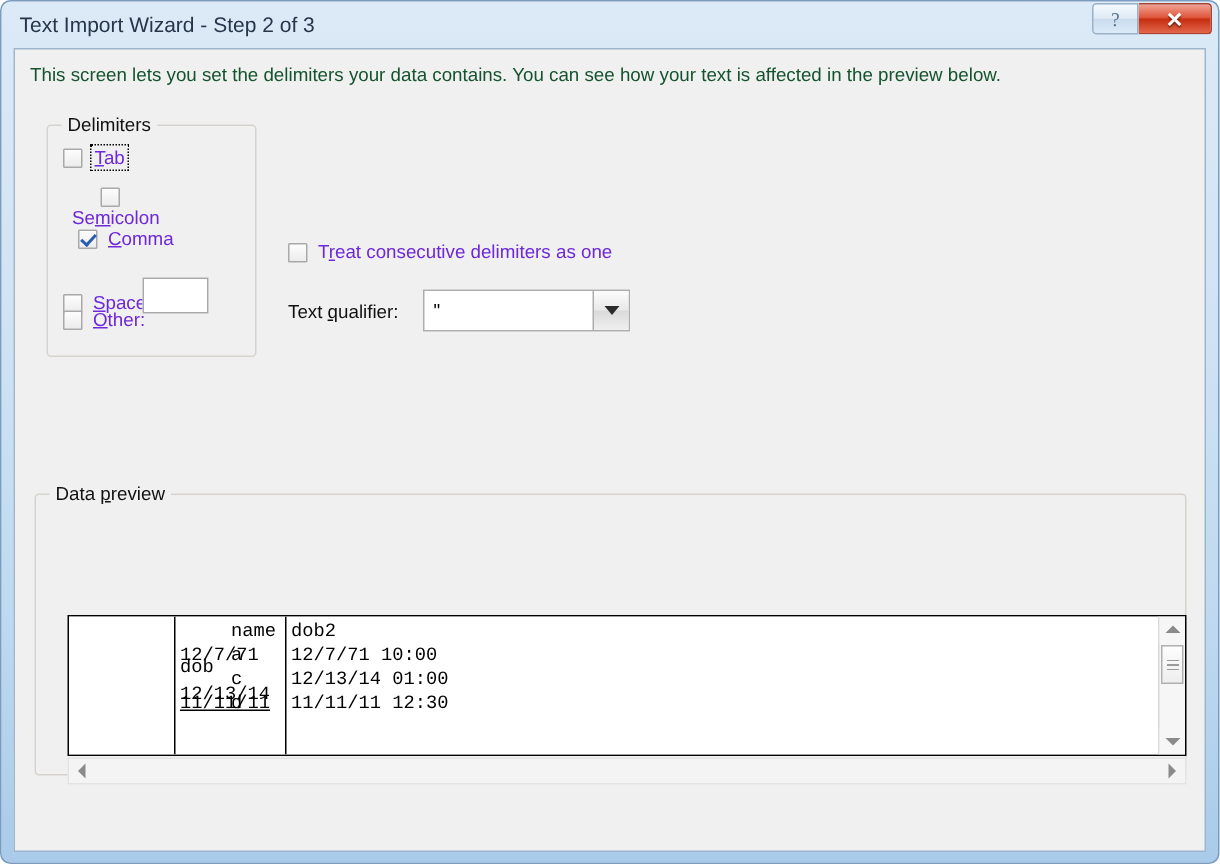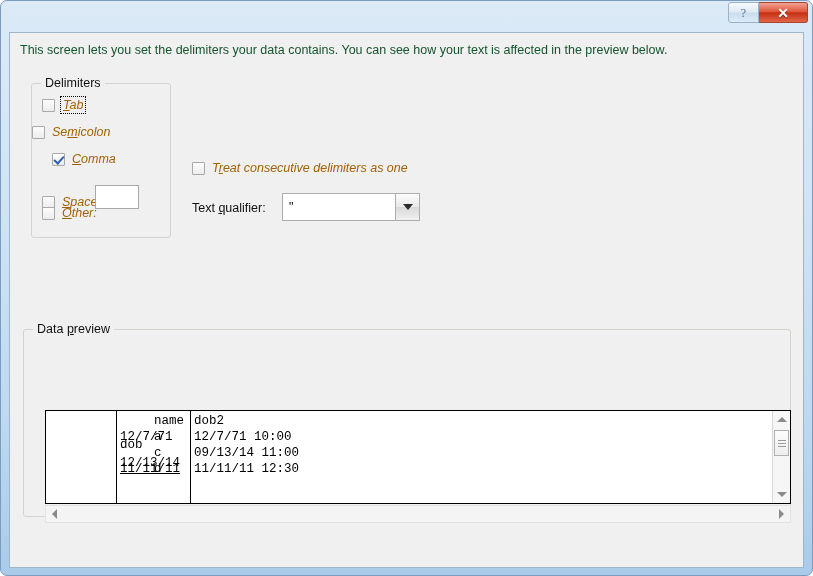--- a/index.html
+++ b/index.html
@@ -162,22 +162,21 @@
     left: 3px;
     top: 0px;
     width: 4px;
     height: 8px;
     border: solid #2a5db0;
     border-width: 0 2px 2px 0;
     transform: rotate(42deg);
   }
   .chk-label {
     font-size: 12.5px;
-    color: #a16207;
-    font-style: italic;
+    color: #6d28d9;
   }
   .chk-label .acc {
     text-decoration: underline;
   }
   .focus-ring {
     outline: 1px dotted #000;
     outline-offset: 1px;
     padding: 0 1px;
   }
 
@@ -402,40 +401,41 @@
   #btn-next   { left: 556px; }
   #btn-finish { left: 683px; }
   .acc { text-decoration: underline; }
 </style>
 </head>
 <body>
 
 <div class="window">
 
   <div class="titlebar">
+    <div class="title-text">Text Import Wizard - Step 2 of 3</div>
     <div class="titlebtns">
       <div class="btn-help">?</div>
       <div class="btn-close">✕</div>
     </div>
   </div>
 
   <div class="frame-inner">
     <div class="content">
 
       <div class="intro">This screen lets you set the delimiters your data contains.  You can see how your text is affected in the preview below.</div>
 
       <div class="groupbox" id="grp-delimiters">
         <div class="group-legend">Delimiters</div>
 
         <div class="chk-row" style="left:10px; top:14px;">
           <span class="chk-box"></span>
           <span class="chk-label focus-ring"><span class="acc">T</span><span>ab</span></span>
         </div>
 
-        <div class="chk-row" style="left:0; top:41px;">
+        <div class="chk-row" style="left:16px; top:41px;flex-direction:column;">
           <span class="chk-box"></span>
           <span class="chk-label"><span>Se</span><span class="acc">m</span><span>icolon</span></span>
         </div>
 
         <div class="chk-row" style="left:20px; top:68px;">
           <span class="chk-box checked"></span>
           <span class="chk-label"><span class="acc">C</span><span>omma</span></span>
         </div>
 
         <div class="chk-row" style="left:10px; top:111px;">
@@ -477,21 +477,21 @@
               <span class="pv-c1" style="top:0px;">name</span>
               <span class="pv-c2" style="top:0px;margin-top:24px;">dob</span>
               <span class="pv-c3" style="top:0px;">dob2</span>
 
               <span class="pv-c1" style="top:16px;">a</span>
               <span class="pv-c2" style="top:16px;">12/7/71</span>
               <span class="pv-c3" style="top:16px;">12/7/71 10:00</span>
 
               <span class="pv-c1" style="top:32px;">c</span>
               <span class="pv-c2" style="top:42px;">12/13/14</span>
-              <span class="pv-c3" style="top:32px;">09/13/14 11:00</span>
+              <span class="pv-c3" style="top:32px;">12/13/14 01:00</span>
 
               <span class="pv-c1" style="top:48px;">d</span>
               <span class="pv-c2" style="top:48px;text-decoration:underline;">11/11/11</span>
               <span class="pv-c3" style="top:48px;">11/11/11 12:30</span>
             </div>
           </div>
 
           <div class="vscroll">
             <div class="sb-arrow up">
                 <span class="ar-up"></span>

